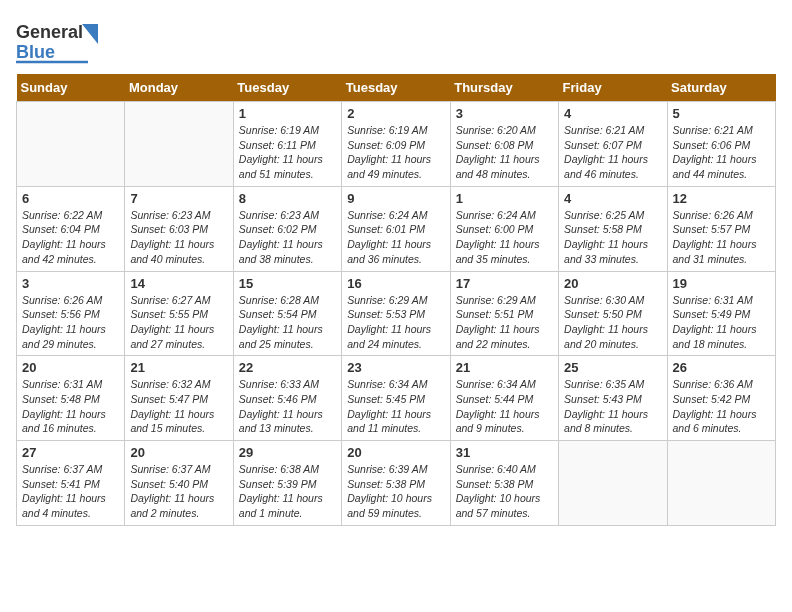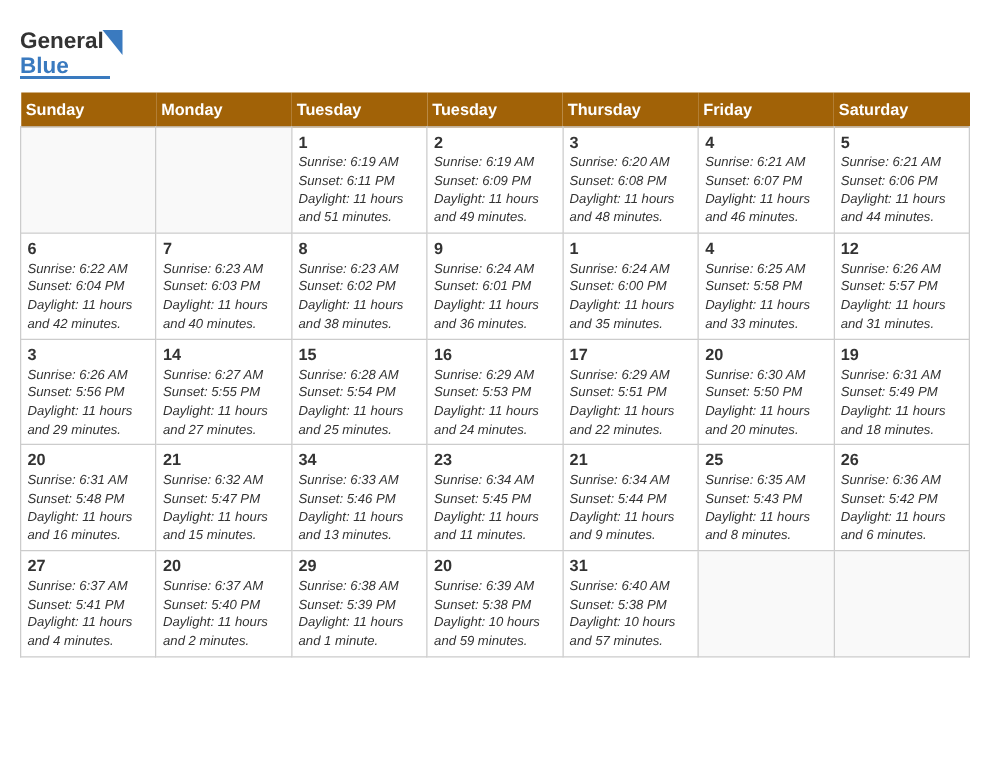--- a/index.html
+++ b/index.html
@@ -193,21 +193,21 @@
       <tr>
         <td>
           <div class="day-num">20</div>
           <div class="cell-text">Sunrise: 6:31 AM<br>Sunset: 5:48 PM<br>Daylight: 11 hours and 16 minutes.</div>
         </td>
         <td>
           <div class="day-num">21</div>
           <div class="cell-text">Sunrise: 6:32 AM<br>Sunset: 5:47 PM<br>Daylight: 11 hours and 15 minutes.</div>
         </td>
         <td>
-          <div class="day-num">34</div>
+          <div class="day-num">22</div>
           <div class="cell-text">Sunrise: 6:33 AM<br>Sunset: 5:46 PM<br>Daylight: 11 hours and 13 minutes.</div>
         </td>
         <td>
           <div class="day-num">23</div>
           <div class="cell-text">Sunrise: 6:34 AM<br>Sunset: 5:45 PM<br>Daylight: 11 hours and 11 minutes.</div>
         </td>
         <td>
           <div class="day-num">21</div>
           <div class="cell-text">Sunrise: 6:34 AM<br>Sunset: 5:44 PM<br>Daylight: 11 hours and 9 minutes.</div>
         </td>

